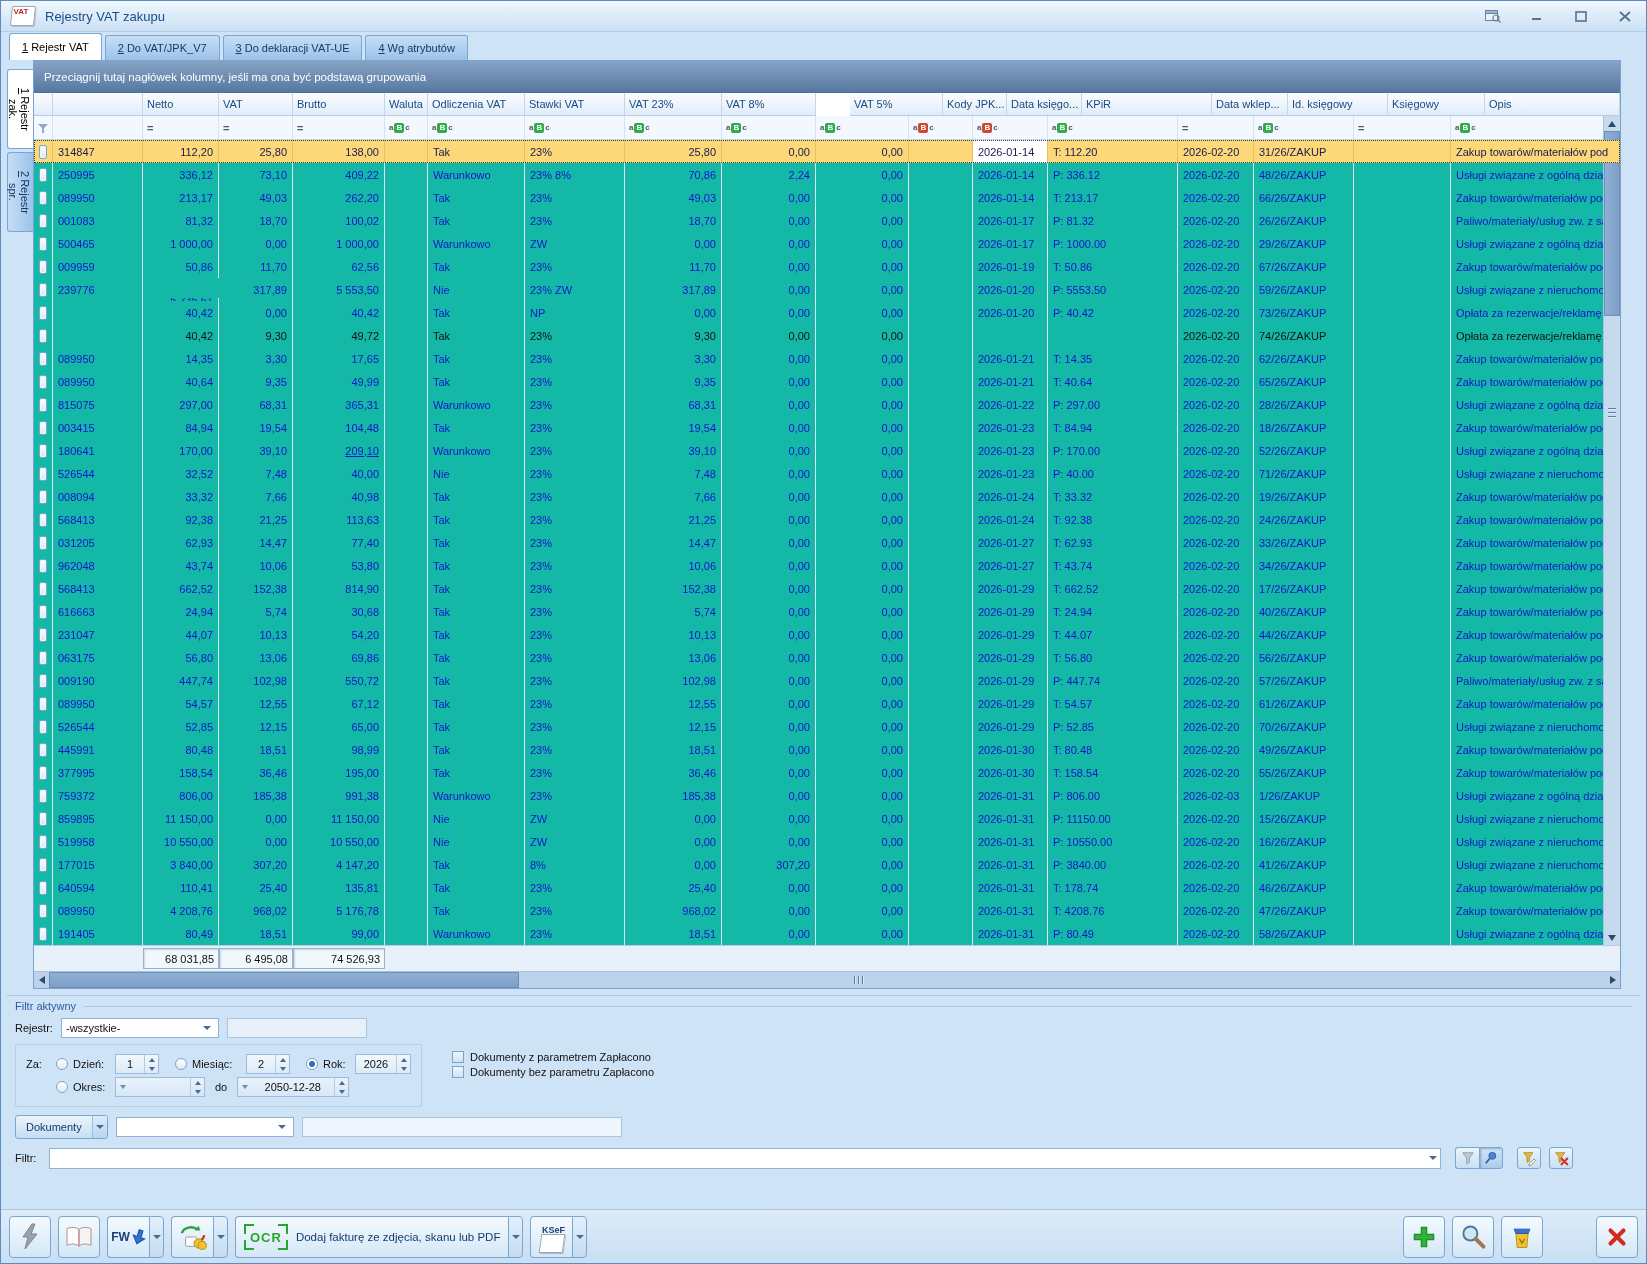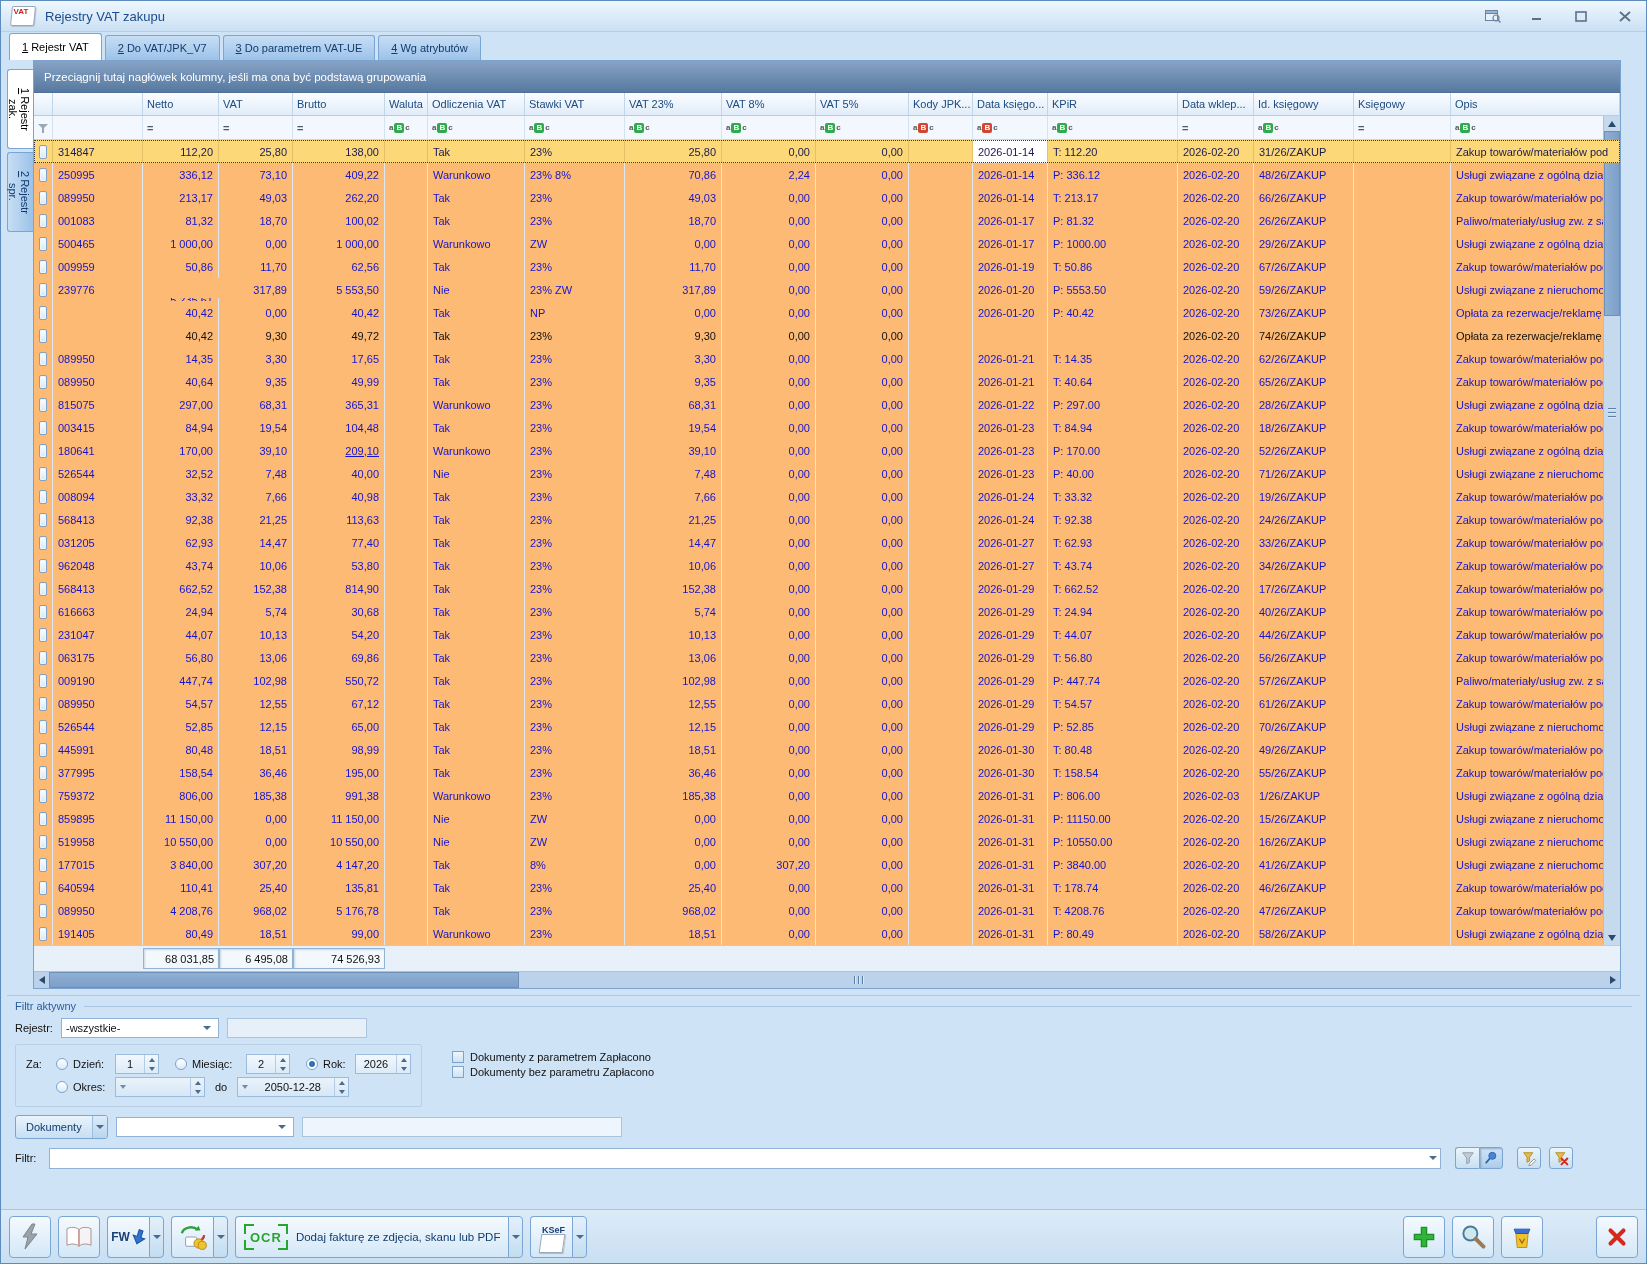--- a/index.html
+++ b/index.html
@@ -36,21 +36,21 @@
   .hrow .hcell:last-child,.frow .fcell:last-child,.grow .gcell:last-child{flex:1;}
   .feq{font-size:11px;font-weight:bold;color:#4a5a6a;}
   .fabc{display:inline-flex;align-items:center;line-height:1;}
   .fabc i{font-style:normal;font-size:8px;font-weight:bold;color:#555;}
   .fabc b{font-size:8px;background:#2eab4a;color:#fff;padding:1px 2px;border-radius:2px;margin:0 1px;}
   .fabc.red b{background:#d2452e;}
   .fun{width:10px;height:10px;position:relative;display:inline-block;}
   .fun:before{content:'';position:absolute;left:0;top:1px;border-left:5px solid transparent;border-right:5px solid transparent;border-top:5px solid #9aa7b8;}
   .fun:after{content:'';position:absolute;left:4px;top:5px;width:2px;height:5px;background:#9aa7b8;}
   .gbody{height:805px;overflow:hidden;}
-  .grow{height:23px;background:#fdba74;}
+  .grow{height:23px;background:#14b8a6;}
   .gcell{font-size:11px;color:#1515cd;border-right:1px solid #dde8f4;display:flex;align-items:center;
          padding:0 5px;box-sizing:border-box;overflow:hidden;white-space:nowrap;}
   .gcell.ar{justify-content:flex-end;}
   .grow.sel{background:#fcd878;outline:1px dotted #3a3a3a;outline-offset:-1px;position:relative;z-index:1;}
   .grow.sel .gcell{color:#1a1a50;border-right-color:#e4c066;}
   .grow.sel .gcell.focus{background:#fff;}
   .grow.blk .gcell{color:#111;}
   .cb{width:12px;height:12px;border:1px solid #7fa3c8;background:linear-gradient(#ffffff,#d8e7f4);border-radius:2px;box-shadow:inset 0 0 0 1px #eef5fb;}
   
   .srow{height:26px;background:#e8f1fa;border-top:1px solid #b7cde4;align-items:center;}
@@ -178,21 +178,21 @@
     <div class="tab active">
         <u>1</u>
         <span>Rejestr VAT</span>
       </div>
     <div class="tab">
         <u>2</u>
         <span>Do VAT/JPK_V7</span>
       </div>
     <div class="tab">
         <u>3</u>
-        <span>Do parametrem VAT-UE</span>
+        <span>Do deklaracji VAT-UE</span>
       </div>
     <div class="tab">
         <u>4</u>
         <span>Wg atrybutów</span>
       </div>
   </div>
 
   <div class="main">
     <div class="sidetabs">
       <div class="stab active"><u>1</u><span>Rejestr zak.</span></div>
@@ -206,21 +206,21 @@
             <div class="hcell" style="width: 19px;"></div>
             <div class="hcell" style="width: 90px;"></div>
             <div class="hcell" style="width: 76px;">Netto</div>
             <div class="hcell" style="width: 74px;">VAT</div>
             <div class="hcell" style="width: 92px;">Brutto</div>
             <div class="hcell" style="width: 43px;">Waluta</div>
             <div class="hcell" style="width: 97px;">Odliczenia VAT</div>
             <div class="hcell" style="width: 100px;">Stawki VAT</div>
             <div class="hcell" style="width: 97px;">VAT 23%</div>
             <div class="hcell" style="width: 94px;">VAT 8%</div>
-            <div class="hcell" style="width: 93px;">VAT 5%</div>
+            <div class="hcell" style="width: 93px; margin-left: 34px;">VAT 5%</div>
             <div class="hcell" style="width: 64px;">Kody JPK...</div>
             <div class="hcell" style="width: 75px;">Data księgo...</div>
             <div class="hcell" style="width: 130px;">KPiR</div>
             <div class="hcell" style="width: 76px;">Data wklep...</div>
             <div class="hcell" style="width: 100px;">Id. księgowy</div>
             <div class="hcell" style="width: 97px;">Księgowy</div>
             <div class="hcell" style="width: 152px;">Opis</div>
           </div>
         <div class="frow">
             <div class="fcell" style="width: 19px;">

